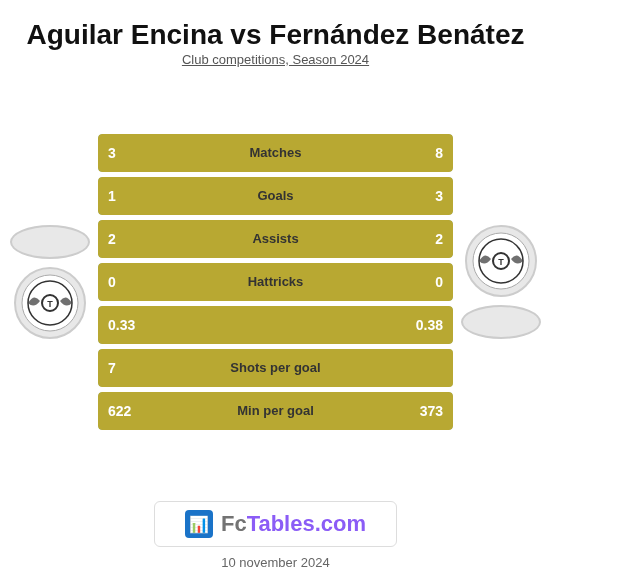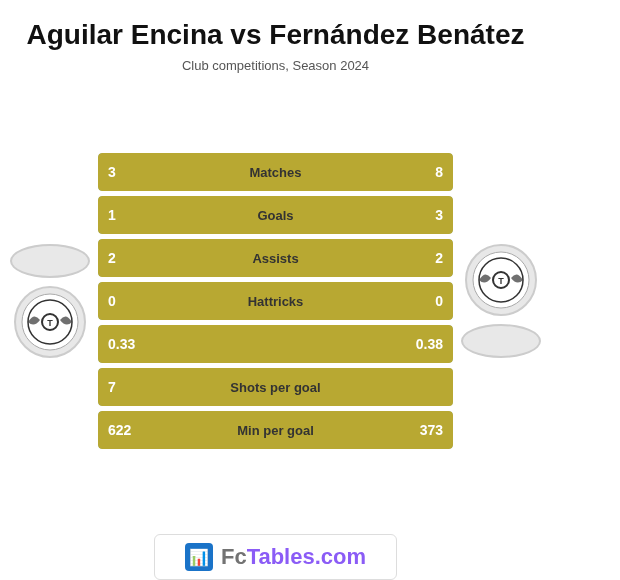--- a/index.html
+++ b/index.html
@@ -26,22 +26,22 @@
       color: #111;
       text-align: center;
       margin-top: 18px;
       line-height: 1.2;
       padding: 0 20px;
     }
 
     .subtitle {
       font-size: 13px;
       color: #555;
-      margin-top: 6px;
       text-align: center;
+      text-decoration: underline;
     }
 
     .content-area {
       width: 100%;
       display: flex;
       flex-direction: row;
       align-items: center;
       justify-content: center;
       margin-top: 10px;
       flex: 1;
@@ -298,13 +298,14 @@
     </div>
   </div>
 
   <div class="fctables-banner">
     <div class="fctables-icon">📊</div>
     <div class="fctables-text">
       <span>Fc</span><span style="color:#8b5cf6">Tables.com</span>
     </div>
   </div>
 
+  <div class="footer-date">10 november 2024</div>
 </div>
 
 </body></html>

